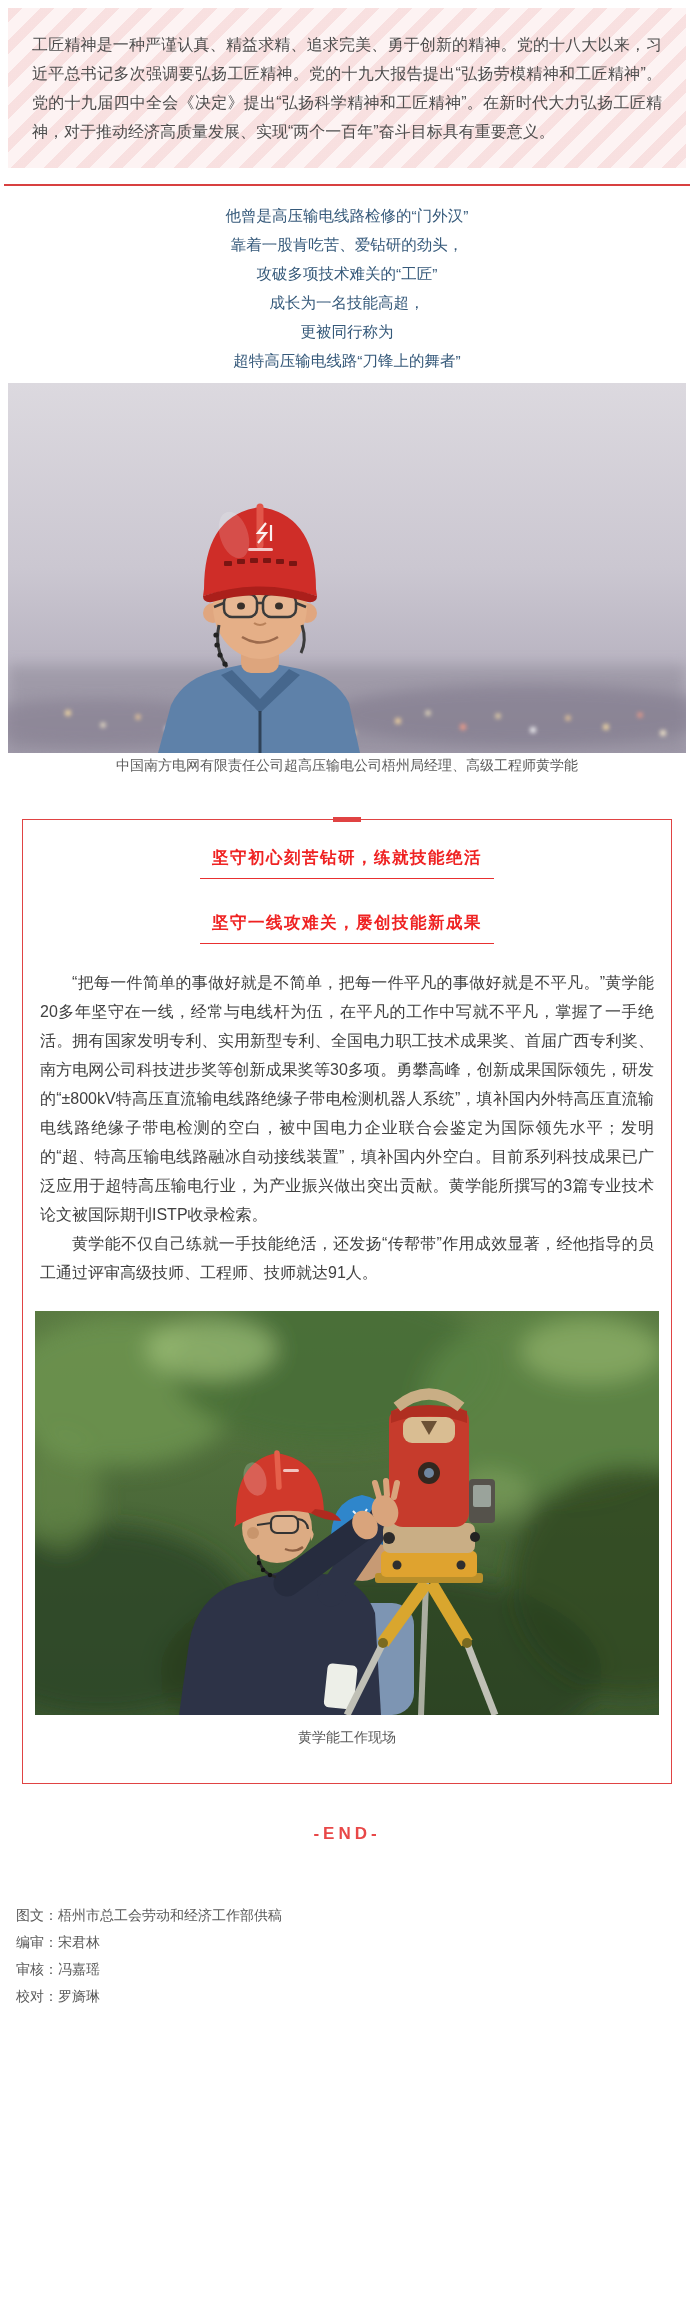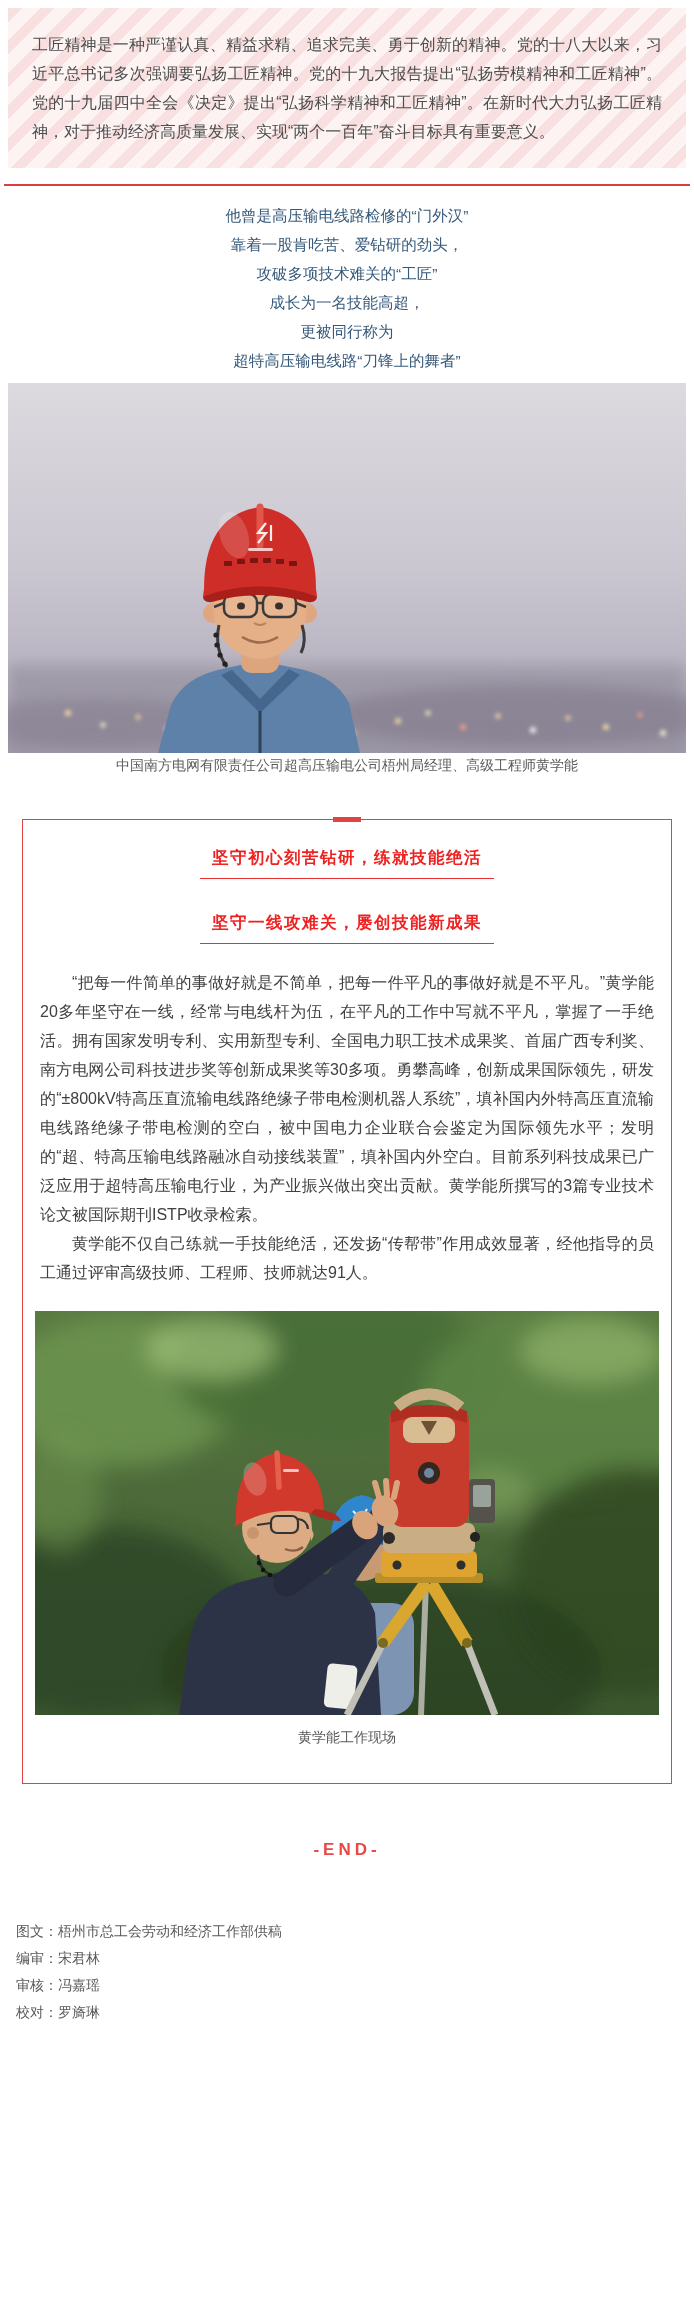--- a/index.html
+++ b/index.html
@@ -64,21 +64,21 @@
     color:#404040;
     text-align:justify;
     text-indent:2em;
   }
   .photo-worksite{margin-top:24px;}
   .caption.inside{margin-top:12px;margin-bottom:4px;}
 
   
   .end-mark{
     text-align:center;color:#e84848;font-weight:bold;
-    font-size:17px;letter-spacing:4px;margin-top:56px;
+    font-size:17px;letter-spacing:4px;margin-top:40px;
   }
   .credits{margin-top:58px;padding:0 0 14px 8px;font-size:14px;line-height:27px;color:#595959;}
 </style>
 </head>
 <body>
 
 <div class="page">
 
   <div class="intro">
     <span>工匠精神是一种严谨认真、精益求精、追求完美、勇于创新的精神。党的十八大以来，习近平总书记多次强调要弘扬工匠精神。党的十九大报告提出“弘扬劳模精神和工匠精神”。党的十九届四中全会《决定》提出“弘扬科学精神和工匠精神”。在新时代大力弘扬工匠精神，对于推动经济高质量发展、实现“两个一百年”奋斗目标具有重要意义。</span>

